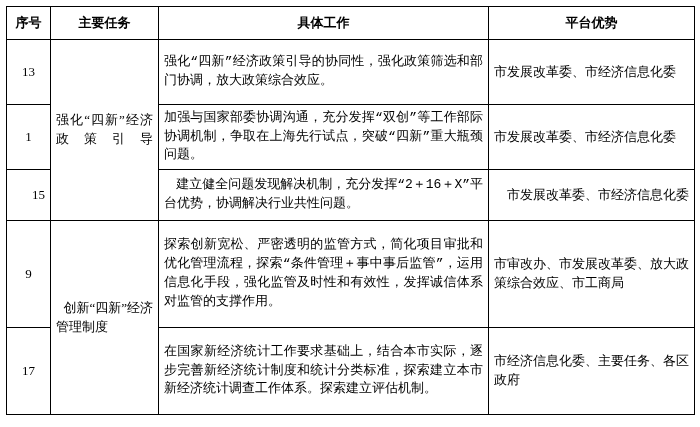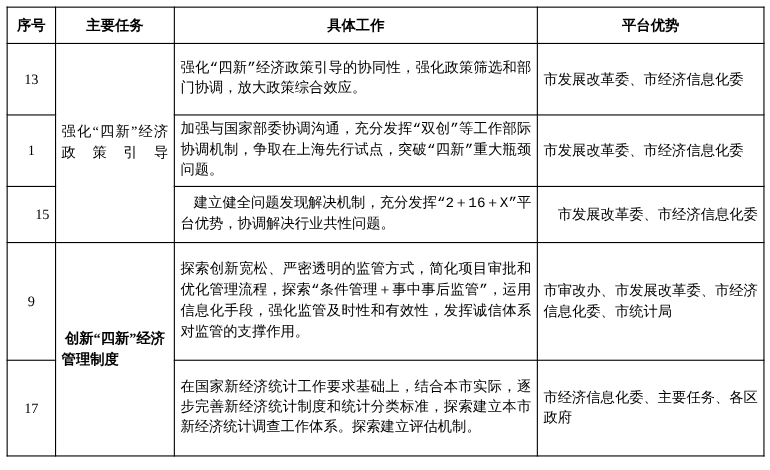--- a/index.html
+++ b/index.html
@@ -51,23 +51,22 @@
     font-size: 13.5px;
   }
   td.cell-task {
     text-align: justify;
     text-align-last: justify;
     font-size: 13px;
     padding-left: 6px;
     padding-right: 6px;
   }
   td.cell-task.left-align {
-    text-align: center;
+    text-align: right;
     text-align-last: left;
-    font-weight: bold;
   }
   td.cell-work {
     text-align: justify;
     text-align-last: left;
     font-size: 13px;
     padding-left: 6px;
     padding-right: 6px;
     font-family: Liberation Mono, monospace;
   }
   td.cell-unit {
@@ -116,21 +115,21 @@
       </tr>
       <tr class="r15">
         <td class="cell-no">15</td>
         <td class="cell-work">建立健全问题发现解决机制，充分发挥“2＋16＋X”平台优势，协调解决行业共性问题。</td>
         <td class="cell-unit">市发展改革委、市经济信息化委</td>
       </tr>
       <tr class="r16">
         <td class="cell-no">9</td>
         <td class="cell-task left-align" rowspan="2">创新“四新”经济管理制度</td>
         <td class="cell-work">探索创新宽松、严密透明的监管方式，简化项目审批和优化管理流程，探索“条件管理＋事中事后监管”，运用信息化手段，强化监管及时性和有效性，发挥诚信体系对监管的支撑作用。</td>
-        <td class="cell-unit">市审改办、市发展改革委、市经济信息化委、市统计局</td>
+        <td class="cell-unit">市审改办、市发展改革委、放大政策综合效应、市工商局</td>
       </tr>
       <tr class="r17">
         <td class="cell-no">17</td>
         <td class="cell-work">在国家新经济统计工作要求基础上，结合本市实际，逐步完善新经济统计制度和统计分类标准，探索建立本市新经济统计调查工作体系。探索建立评估机制。</td>
         <td class="cell-unit">市经济信息化委、主要任务、各区政府</td>
       </tr>
     </tbody>
   </table>
 </div>
 

